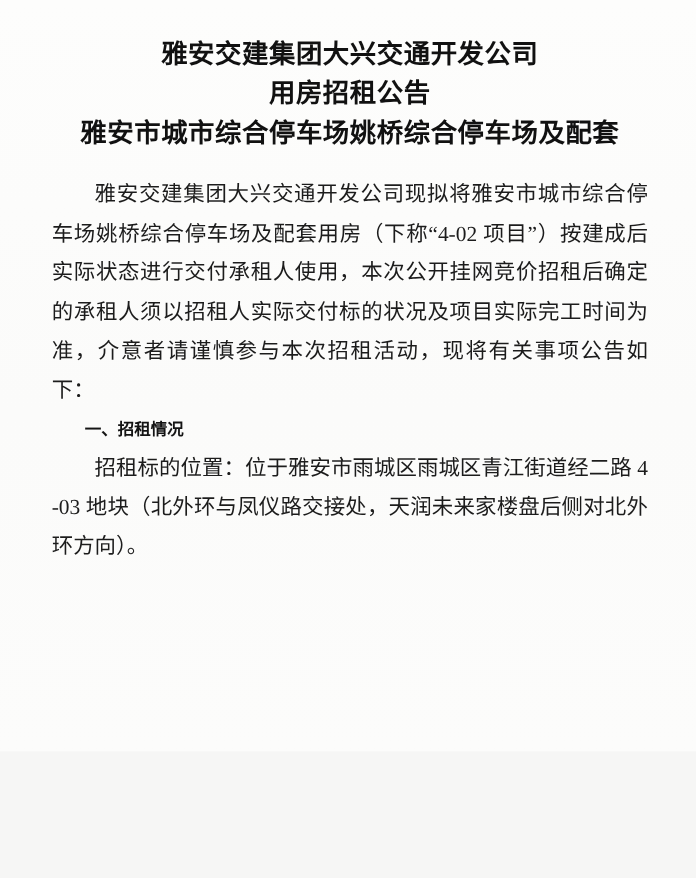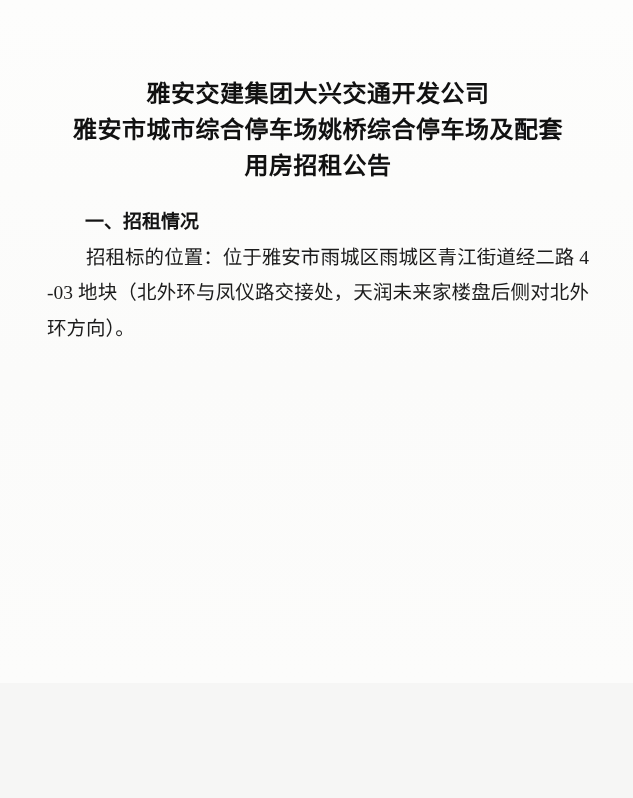--- a/index.html
+++ b/index.html
@@ -11,21 +11,21 @@
     height: 798px;
     background: #f6f6f5;
     overflow: hidden;
   }
   .page {
     position: relative;
     width: 633px;
     height: 683px;
     box-sizing: border-box;
     background: linear-gradient(180deg, #fdfdfc 0%, #fbfbfa 55%, #fcfcfb 100%);
-    padding: 76px 44px 0 47px;
+    padding: 32px 44px 0 47px;
     font-family: "Liberation Serif", "DejaVu Serif", serif;
     color: #1b1b1b;
   }
   .doc-title {
     margin: 0 0 20px 0;
     text-align: center;
     font-size: 24px;
     font-weight: 700;
     line-height: 36px;
     letter-spacing: 0.5px;
@@ -43,37 +43,38 @@
     margin: 0;
     text-indent: 2em;
     text-align: justify;
     text-justify: inter-ideograph;
     word-break: break-all;
     color: #1c1c1c;
   }
   .section-heading {
     font-weight: 700;
     font-family: "Liberation Sans", "DejaVu Sans", sans-serif;
-    font-size: 19px;
+    font-size: 15px;
     color: #141414;
     text-align: left;
   }
 </style>
 </head>
 <body>
 
 <div class="page">
 
   <h1 class="doc-title">
     <span class="title-line">雅安交建集团大兴交通开发公司</span>
+    <span class="title-line">用房招租公告</span>
     <span class="title-line">雅安市城市综合停车场姚桥综合停车场及配套</span>
-    <span class="title-line">用房招租公告</span>
   </h1>
 
   <div class="doc-body">
+    <p class="body-para">雅安交建集团大兴交通开发公司现拟将雅安市城市综合停车场姚桥综合停车场及配套用房（下称“4-02 项目”）按建成后实际状态进行交付承租人使用，本次公开挂网竞价招租后确定的承租人须以招租人实际交付标的状况及项目实际完工时间为准，介意者请谨慎参与本次招租活动，现将有关事项公告如下：</p>
 
     <p class="body-para section-heading">一、招租情况</p>
 
     <p class="body-para">招租标的位置：位于雅安市雨城区雨城区青江街道经二路 4-03 地块（北外环与凤仪路交接处，天润未来家楼盘后侧对北外环方向）。</p>
 
   </div>
 
 </div>
 
 </body></html>

